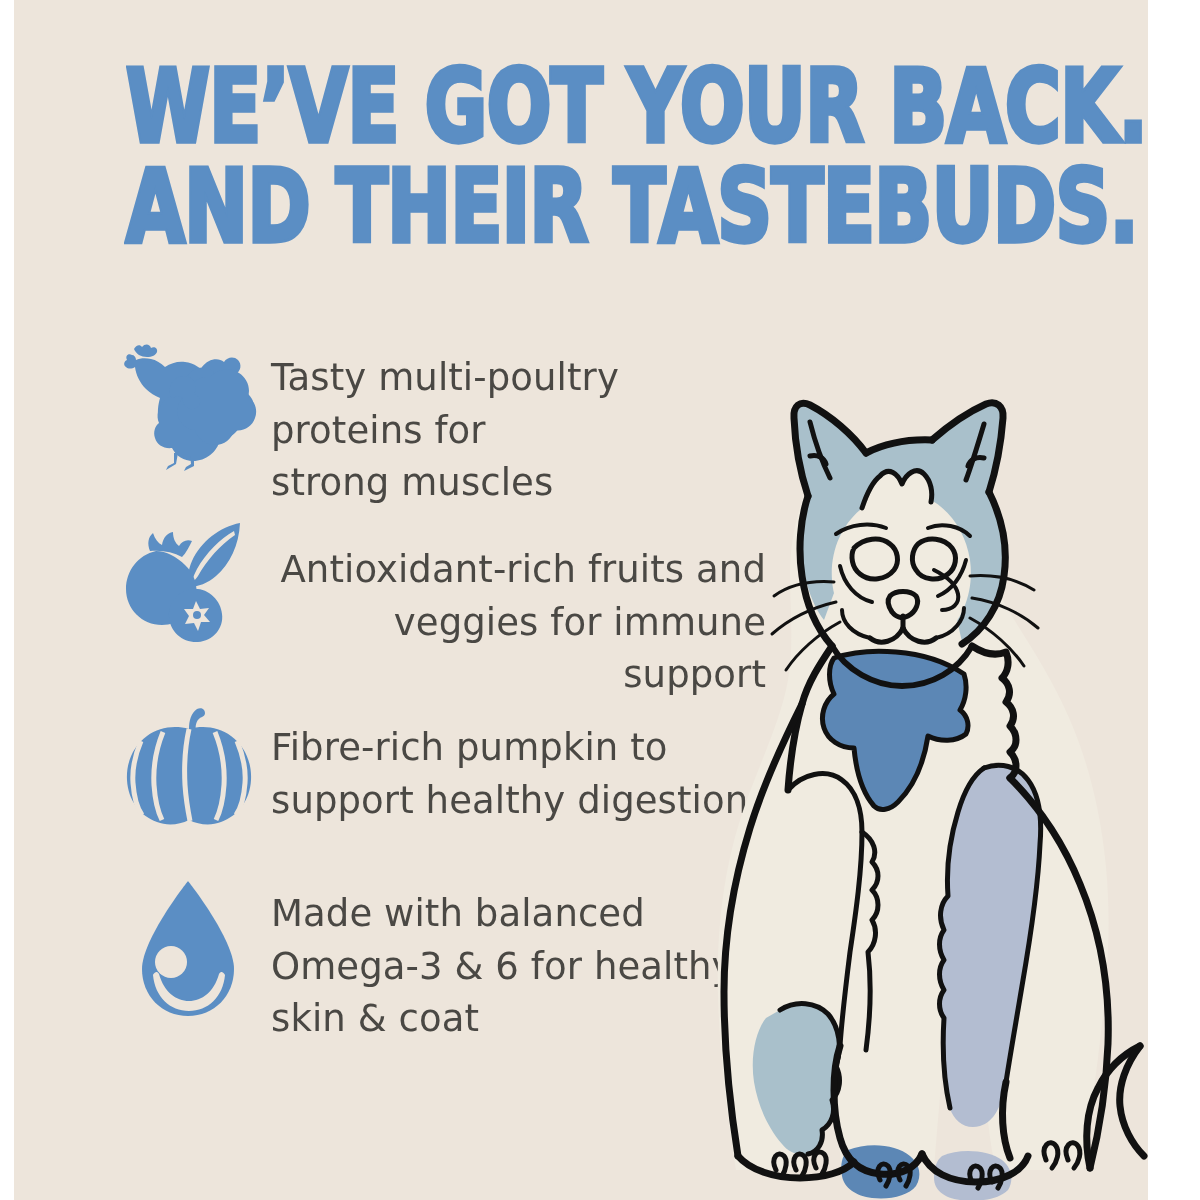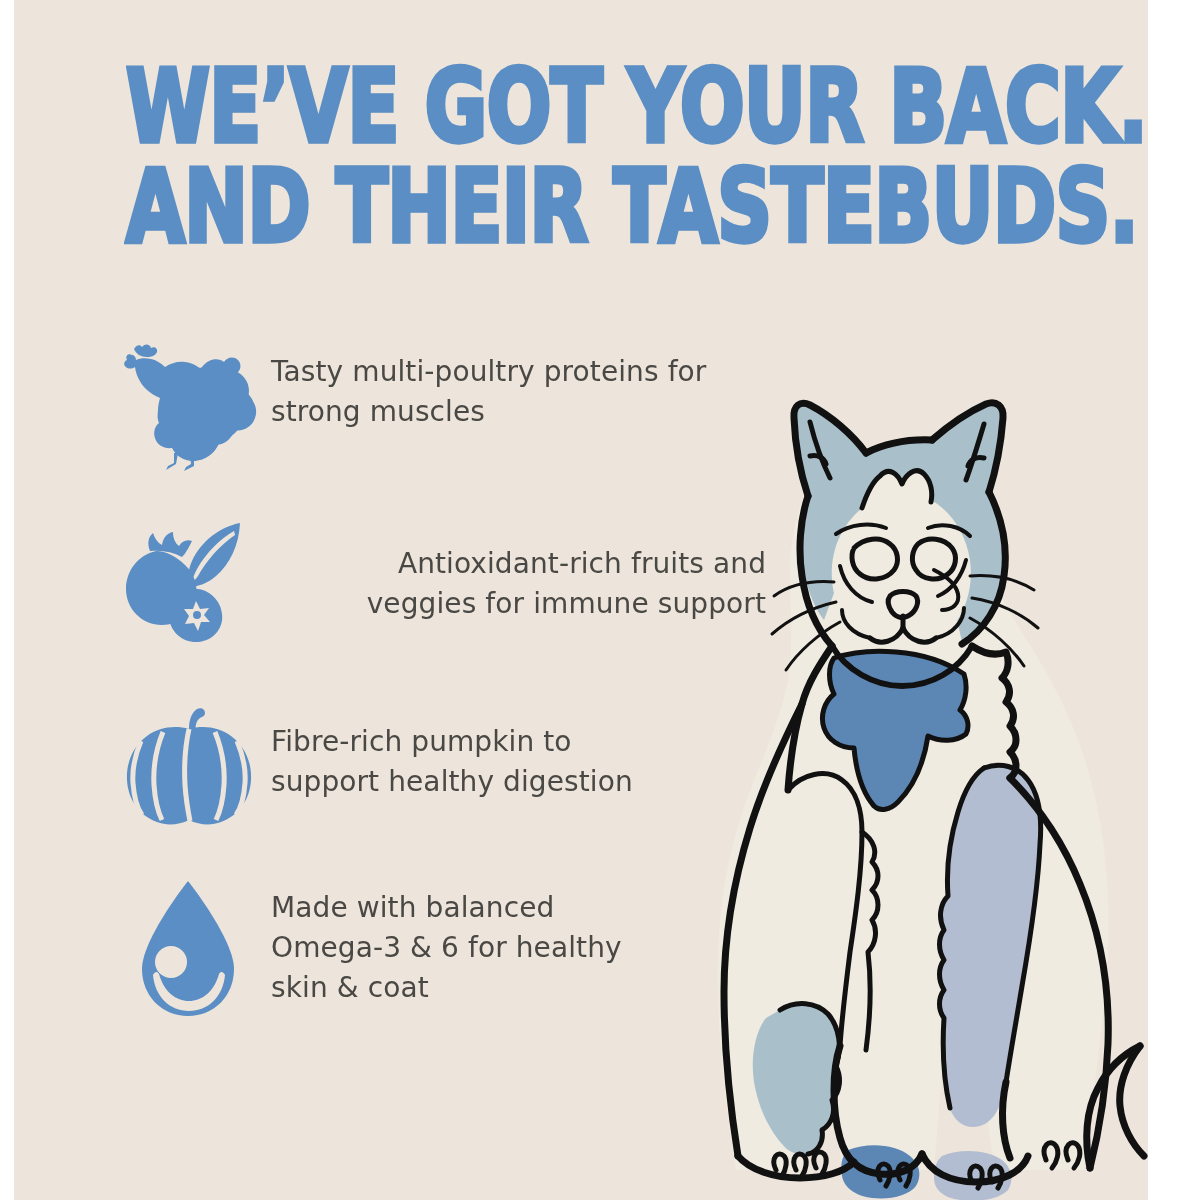--- a/index.html
+++ b/index.html
@@ -65,21 +65,21 @@
     display: flex;
     align-items: center;
     justify-content: center;
     height: 150px;
   }
   .feature-icon svg { display: block; }
   .feature-text {
     flex: 1 1 auto;
     padding-top: 26px;
     font-family: "DejaVu Sans", sans-serif;
-    font-size: 28px;
+    font-size: 37px;
     line-height: 1.42;
     color: #4A4844;
     letter-spacing: 0.1px;
     white-space: pre-line;
   }
   .feature-row.r1 .feature-text { padding-top: 24px; }
   .feature-row.r2 .feature-text { padding-top: 34px; text-align: right; }
   .feature-row.r3 .feature-text { padding-top: 30px; }
   .feature-row.r4 .feature-text { padding-top: 14px; }
 

